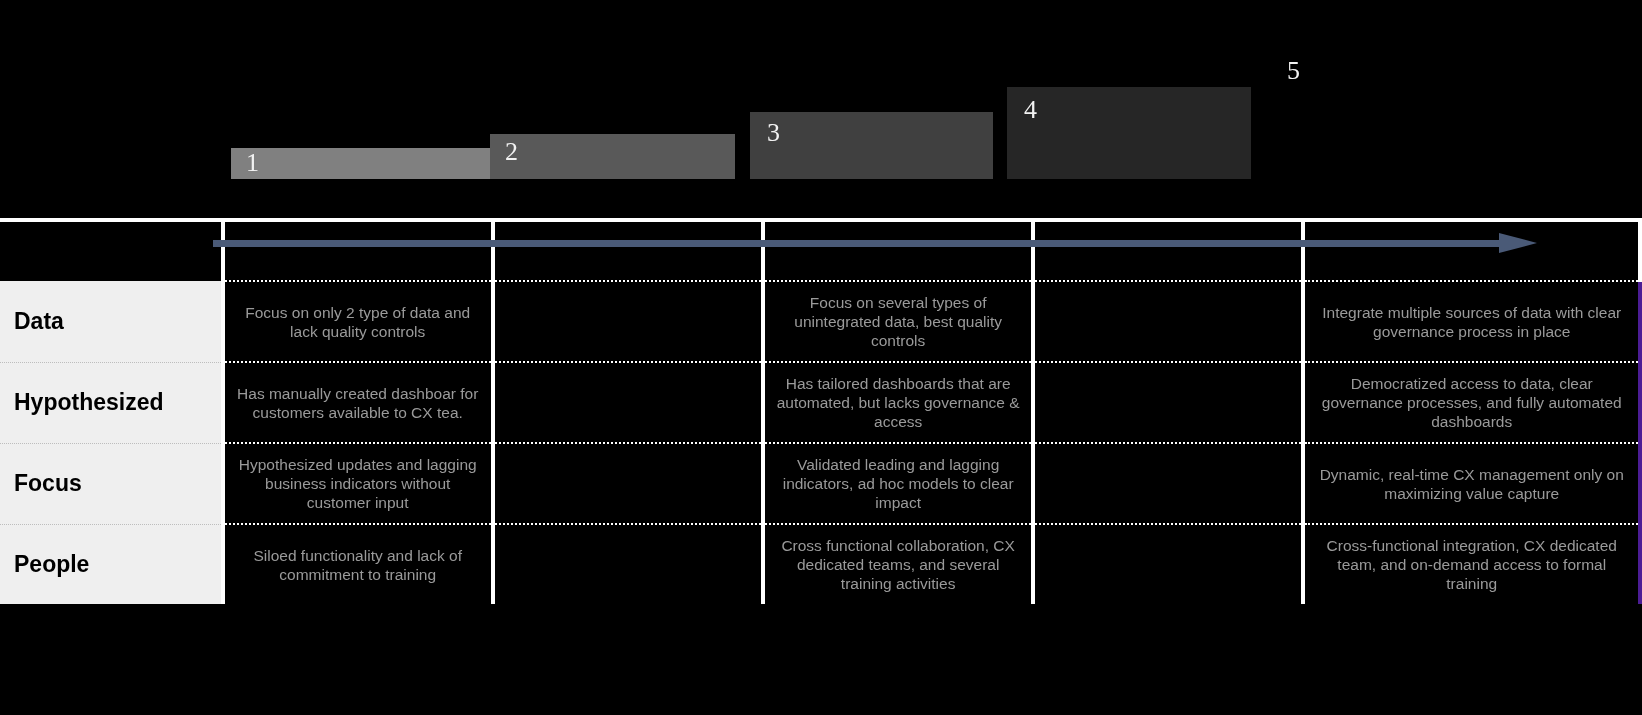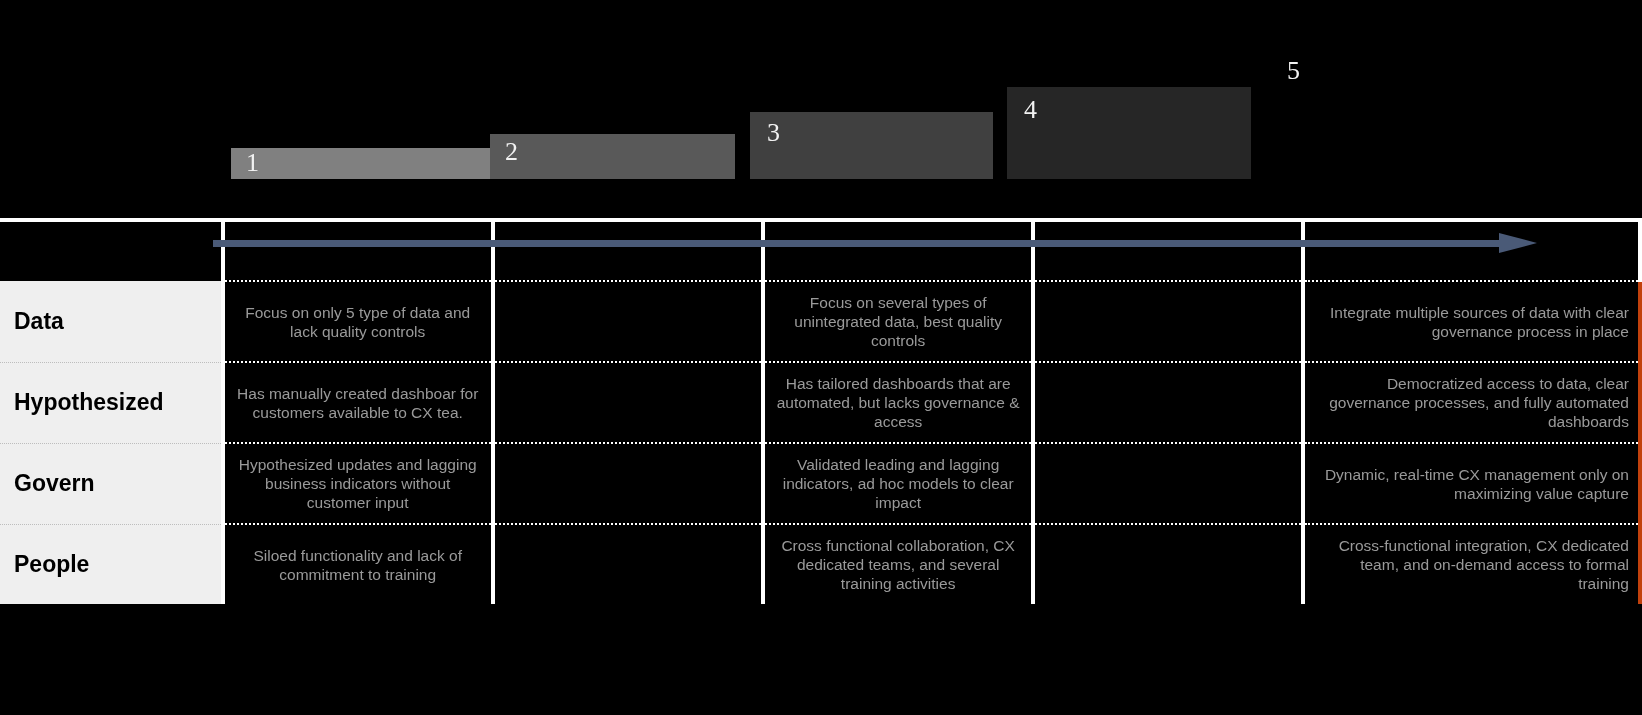--- a/index.html
+++ b/index.html
@@ -78,21 +78,21 @@
   tr.body-row.first td.rowlabel{border-top:0;}
   td.cell{
     border-left:4px solid #ffffff;
     border-top:2px dotted #ffffff;
     color:#9a9a9a;
     font-size:15.5px;
     line-height:19px;
     text-align:center;
     padding:4px 9px;
   }
-  td.cell.last{border-right:4px solid #c2410c;text-align:right;}
+  td.cell.last{border-right:4px solid #4c1d95;}
   td.cell.empty{color:transparent;}
 
   
   .arrow-wrap{
     position:absolute;left:213px;top:236px;
     width:1325px;height:14px;
     pointer-events:none;
   }
   .arrow-shaft{
     position:absolute;left:0;top:4px;
@@ -145,39 +145,39 @@
           <td class="hdr-label"></td>
           <td class="hdr"></td>
           <td class="hdr"></td>
           <td class="hdr"></td>
           <td class="hdr"></td>
           <td class="hdr last"></td>
         </tr>
 
         <tr class="body-row first">
           <td class="rowlabel">Data</td>
-          <td class="cell">Focus on only 5 type of data and lack quality controls</td>
+          <td class="cell">Focus on only 2 type of data and lack quality controls</td>
           <td class="cell empty"></td>
           <td class="cell">Focus on several types of unintegrated data, best quality controls</td>
           <td class="cell empty"></td>
           <td class="cell last">Integrate multiple sources of data with clear governance process in place</td>
         </tr>
 
 
         <tr class="body-row">
           <td class="rowlabel">Hypothesized</td>
           <td class="cell">Has manually created dashboar for customers available to CX tea.</td>
           <td class="cell empty"></td>
           <td class="cell">Has tailored dashboards that are automated, but lacks governance &amp; access</td>
           <td class="cell empty"></td>
           <td class="cell last">Democratized access to data, clear governance processes, and fully automated dashboards</td>
         </tr>
 
         <tr class="body-row">
-          <td class="rowlabel">Govern</td>
+          <td class="rowlabel">Focus</td>
           <td class="cell">Hypothesized updates and lagging business indicators without customer input</td>
           <td class="cell empty"></td>
           <td class="cell">Validated leading and lagging indicators, ad hoc models to clear impact</td>
           <td class="cell empty"></td>
           <td class="cell last">Dynamic, real-time CX management only on maximizing value capture</td>
         </tr>
 
 
         <tr class="body-row">
           <td class="rowlabel">People</td>

